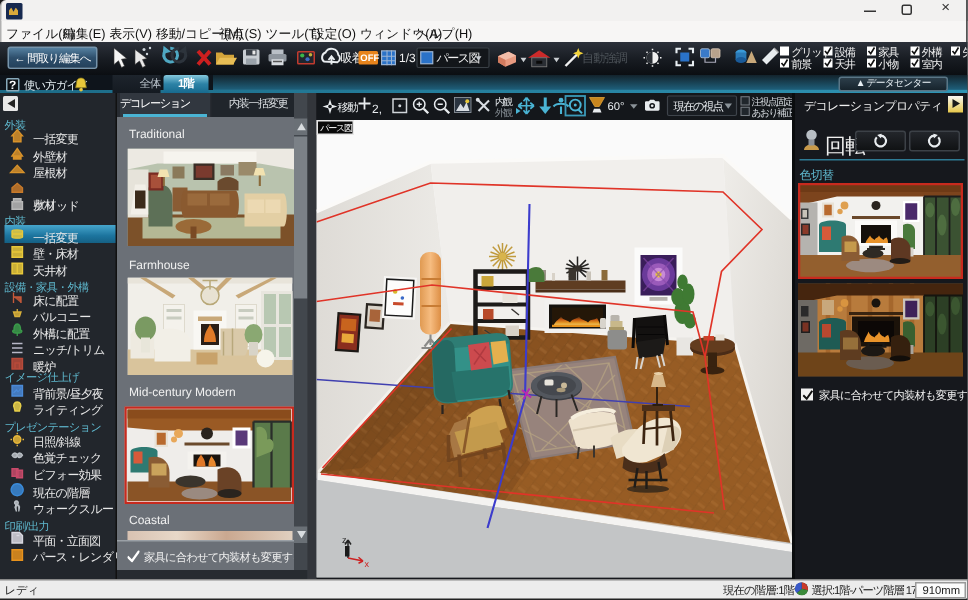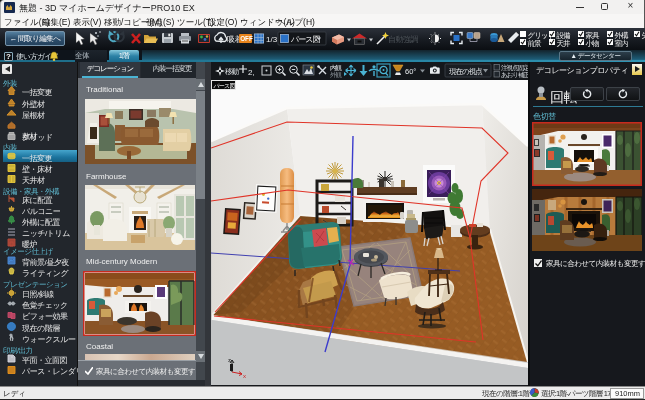--- a/index.html
+++ b/index.html
@@ -34,21 +34,20 @@
 #rpanel{left:528px;top:62px;width:117px;height:324px;background:#16181d;border-left:2px solid #0a0c0e}
 
 #sbar{left:0;top:386px;width:645px;height:14px;background:#ececec;border-top:1px solid #8a8a8a;border-bottom:1px solid #222}
 .st{position:absolute;font-size:7.5px;color:#222;white-space:nowrap}
 .cb{position:absolute;font-size:7.5px;color:#f0f0f0;white-space:nowrap;letter-spacing:-0.5px}
 </style></head><body>
 <div id="app">
 <div class="abs" style="left:0;top:0;width:4px;height:4px;background:#1a1a1a"></div>
 <div class="abs" id="titlebar" style="border-radius:4px 0 0 0"></div>
 <div class="abs" id="title-ic"></div>
-<div class="abs" id="title-tx">無題 - 3D マイホームデザイナーPRO10 EX</div>
 <div class="abs" style="left:576px;top:7px;width:8px;height:1px;background:#333"></div>
 <div class="abs" style="left:601px;top:3px;width:7px;height:7px;border:1px solid #333;border-radius:1.5px"></div>
 <div class="abs winbtn" style="left:626px;top:1.5px;font-size:10px;color:#333">×</div>
 <div class="abs" id="menubar"></div>
 <div class="mi" style="left:4px">ファイル(F)</div>
 <div class="mi" style="left:42px">編集(E)</div>
 <div class="mi" style="left:73px">表示(V)</div>
 <div class="mi" style="left:104px">移動/コピー(M)</div>
 <div class="mi" style="left:146px">視点(S)</div>
 <div class="mi" style="left:177px">ツール(T)</div>
@@ -209,22 +208,22 @@
 </svg>
 <div class="abs" id="row2"></div>
 <div class="abs" id="row2band"></div>
 <div class="abs" id="row2line"></div>
 <div class="abs" style="left:4px;top:52px;width:9px;height:9px;background:#0c1014;border:1px solid #8ab;border-radius:1px;color:#fff;font-size:8px;line-height:8px;text-align:center;font-weight:bold">?</div>
 <div class="abs" style="left:16px;top:52px;font-size:7.5px;color:#e8f2f6;letter-spacing:-0.5px">使い方ガイド</div>
 <svg class="abs" style="left:49px;top:51px" width="10" height="11" viewBox="0 0 10 11">
       <path d="M5 1 C7.2 1 8 2.6 8 4.5 L8.6 7.5 L1.4 7.5 L2 4.5 C2 2.6 2.8 1 5 1 Z" fill="#e8c73a" stroke="#8a7a1a" stroke-width=".5"></path>
       <circle cx="5" cy="8.8" r="1.2" fill="#e8c73a"></circle>
     </svg>
-<div class="abs" style="left:75px;top:50px;width:32px;height:12px;background:linear-gradient(#1d242c,#141a21);color:#b9c2ca;font-size:7.5px;line-height:12px;text-align:left;letter-spacing:-0.5px">全体</div>
-<div class="abs" style="left:109px;top:50px;width:30px;height:12px;background:linear-gradient(#85c8dc,#2c82a6 50%,#176a8e);border-radius:2px 2px 0 0;color:#fff;font-size:7.5px;line-height:12px;text-align:center;font-weight:normal;letter-spacing:-0.5px">1階</div>
+<div class="abs" style="left:75px;top:50px;width:32px;height:12px;background:linear-gradient(#1d242c,#141a21);color:#b9c2ca;font-size:7.5px;line-height:12px;text-align:right;letter-spacing:-0.5px">全体</div>
+<div class="abs" style="left:109px;top:50px;width:30px;height:12px;background:linear-gradient(#85c8dc,#2c82a6 50%,#176a8e);border-radius:2px 2px 0 0;color:#fff;font-size:7.5px;line-height:12px;text-align:center;font-weight:bold;letter-spacing:-0.5px">1階</div>
 <div class="abs" style="left:559px;top:51px;width:73px;height:10px;background:linear-gradient(#2c3e4a,#17242d);border:1px solid #5a7686;border-radius:2px;color:#e8f0f4;font-size:6.5px;line-height:8px;text-align:center;letter-spacing:-0.5px">▲ データセンター</div>
 <div class="abs" id="sidebar"></div>
 <div class="abs" style="left:2px;top:64px;width:10px;height:10px;background:#e8e8e8;border-radius:1px"></div>
     <div class="abs" style="left:5px;top:66px;width:0;height:0;border-right:5px solid #222;border-top:3px solid transparent;border-bottom:3px solid transparent"></div>
 <div class="sh" style="top:78.5px">外装</div>
 <div class="si" style="top:87px">一括変更</div>
 <div class="si" style="top:98.5px">外壁材</div>
 <div class="si" style="top:109.6px">屋根材</div>
 <div class="si" style="top:131px">敷材</div>
 <div class="si" style="top:132px">グリッド</div>
@@ -314,21 +313,21 @@
       </g>
       <g transform="translate(7,354.0)">
         <path d="M1 1 H6 L8 3 V8 H1 Z M4 3 H6" fill="#d8d8e0" stroke="#d8d8e0" stroke-width="0.9" fill-opacity="0.85"></path>
       </g>
       <g transform="translate(7,365.5)">
         <path d="M1 1 H8 V8 H1 Z" fill="#e8921c" stroke="#e8921c" stroke-width="0.9" fill-opacity="0.85"></path>
       </g>
     </svg>
 <div class="abs" id="dpanel"></div>
 <div class="abs" id="dtabs"></div>
-<div class="abs" style="left:80px;top:62px;width:60px;height:16px;background:#31373f;color:#fff;font-size:7.5px;line-height:14px;text-align:center;letter-spacing:-1px">デコレーション</div>
+<div class="abs" style="left:80px;top:62px;width:60px;height:16px;background:#31373f;color:#fff;font-size:7.5px;line-height:14px;letter-spacing:-1px">デコレーション</div>
 <div class="abs" style="left:82px;top:76px;width:56px;height:2px;background:#4ab4d4"></div>
 <div class="abs" style="left:141px;top:62px;width:62px;height:16px;background:#20252b;color:#d8dcdf;font-size:7.5px;line-height:14px;text-align:center;letter-spacing:-1px">内装一括変更</div>
 <div class="dlabel" style="left:86px;top:85px">Traditional</div>
 <svg class="abs" style="left:85px;top:99px" width="111" height="65" viewBox="0 0 111 65">
 <rect width="111" height="65" fill="#b9c3ae"></rect>
 <path d="M0 0 H111 V14 L88 10 H20 L0 14 Z" fill="#ece9e2"></path>
 <rect x="24" y="2" width="62" height="8" fill="#f6f4ee"></rect>
 <rect x="0" y="44" width="111" height="21" fill="#7c5129"></rect>
 <rect x="10" y="46" width="92" height="14" fill="#b4b895"></rect>
 <rect x="0" y="14" width="14" height="32" fill="#e6e3da"></rect>

